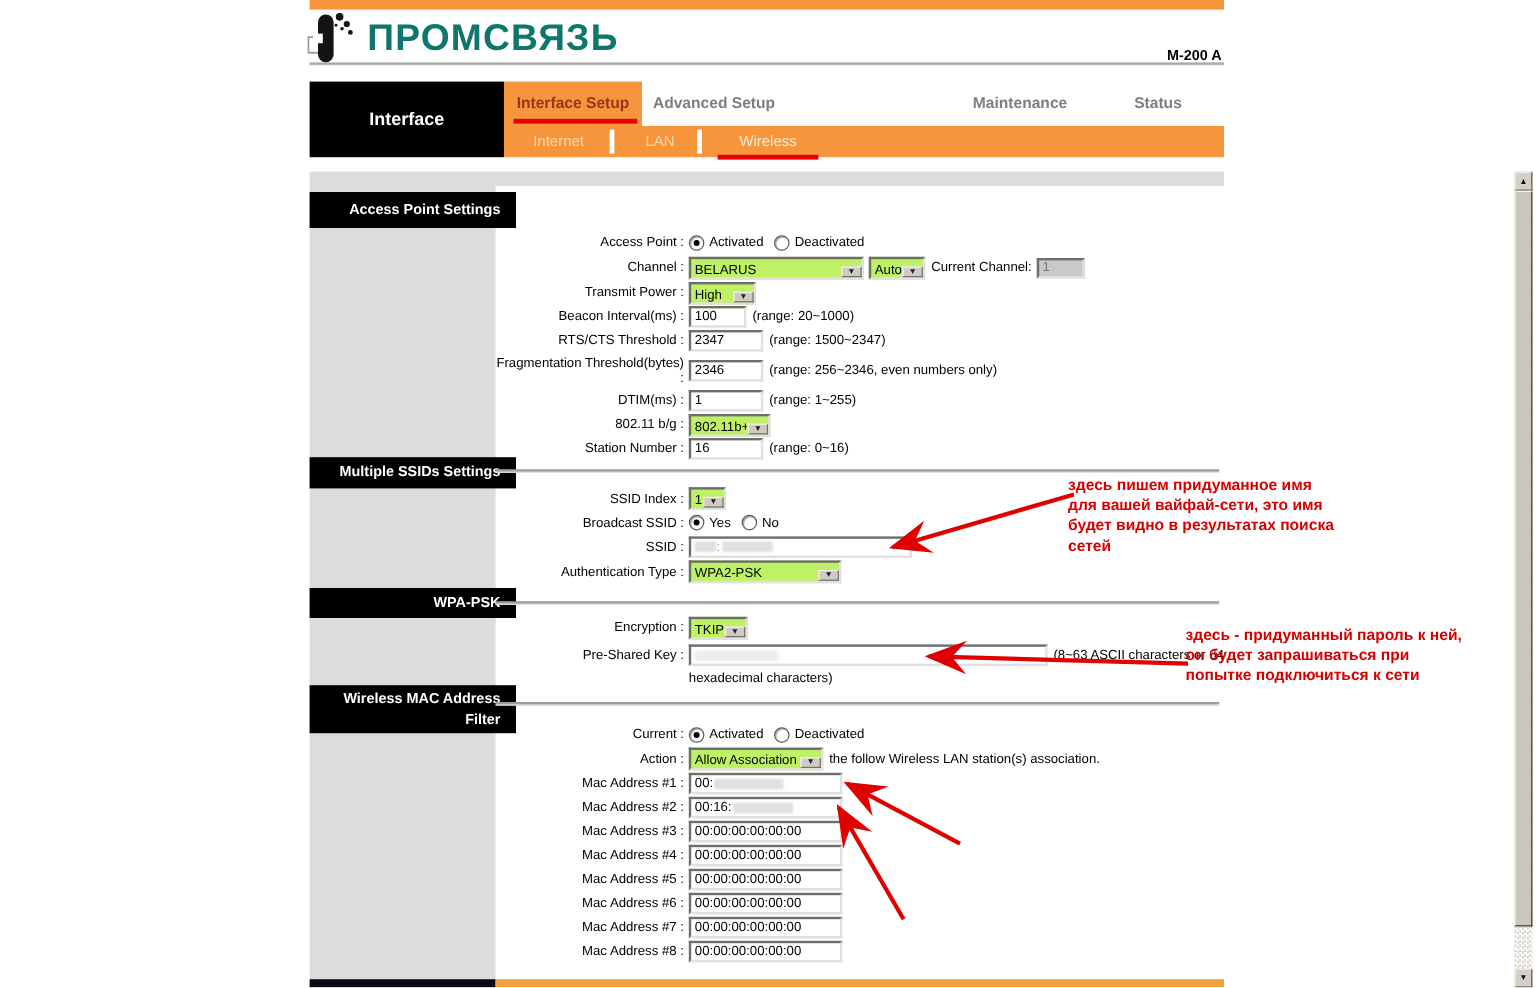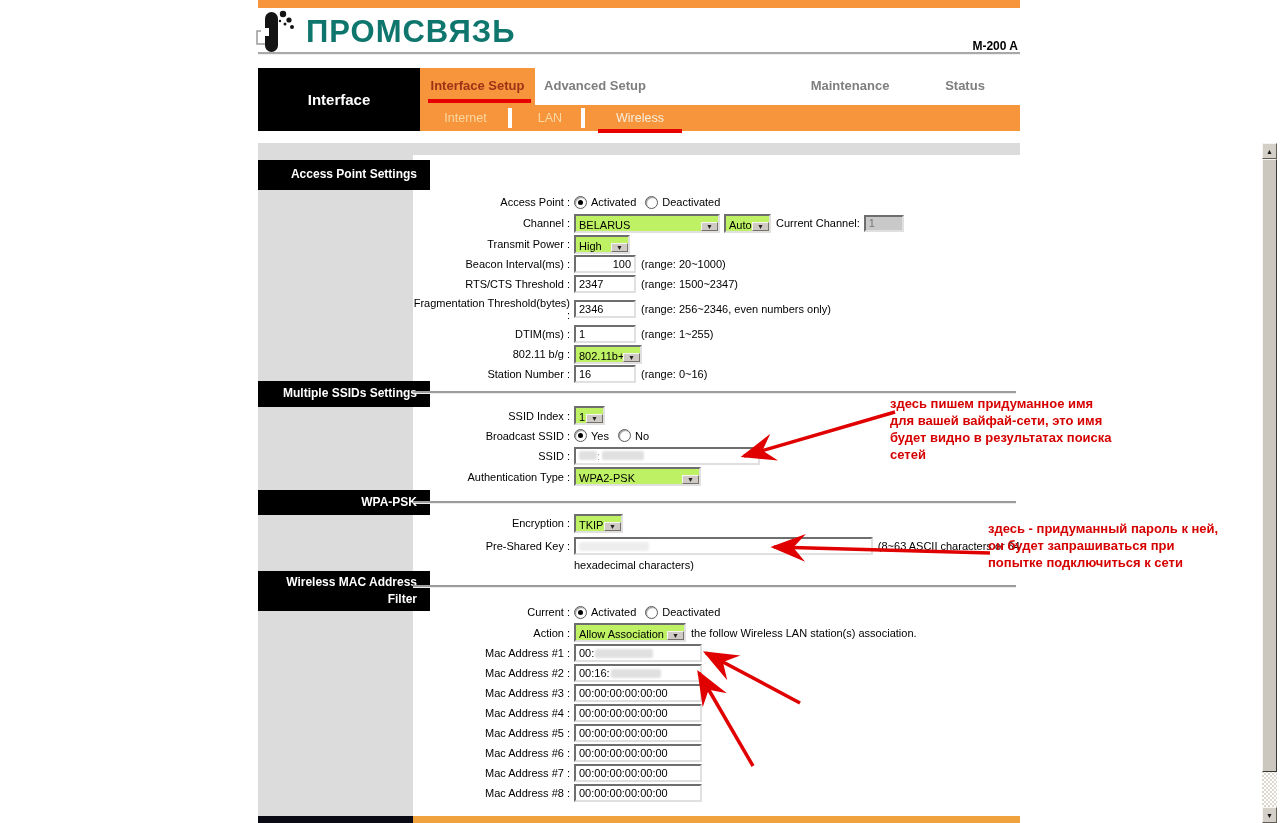--- a/index.html
+++ b/index.html
@@ -150,21 +150,21 @@
     </div>
     <div class="row">
       <span class="lbl">Transmit Power :</span>
       <span class="sel" style="width:56px;">
         <span class="selv">High</span>
         <span class="selarw">▼</span>
       </span>
     </div>
     <div class="row">
       <span class="lbl">Beacon Interval(ms) :</span>
-      <input class="txtin" style="width: 62px; text-align: right;" value="100">
+      <input class="txtin" style="width: 48px;" value="100">
       <span class="hint">(range: 20~1000)</span>
     </div>
     <div class="row">
       <span class="lbl">RTS/CTS Threshold :</span>
       <input class="txtin" style="width: 62px;" value="2347">
       <span class="hint">(range: 1500~2347)</span>
     </div>
     <div class="row h30">
       <span class="lbl">Fragmentation Threshold(bytes) :</span>
       <input class="txtin" style="width: 62px;" value="2346">

